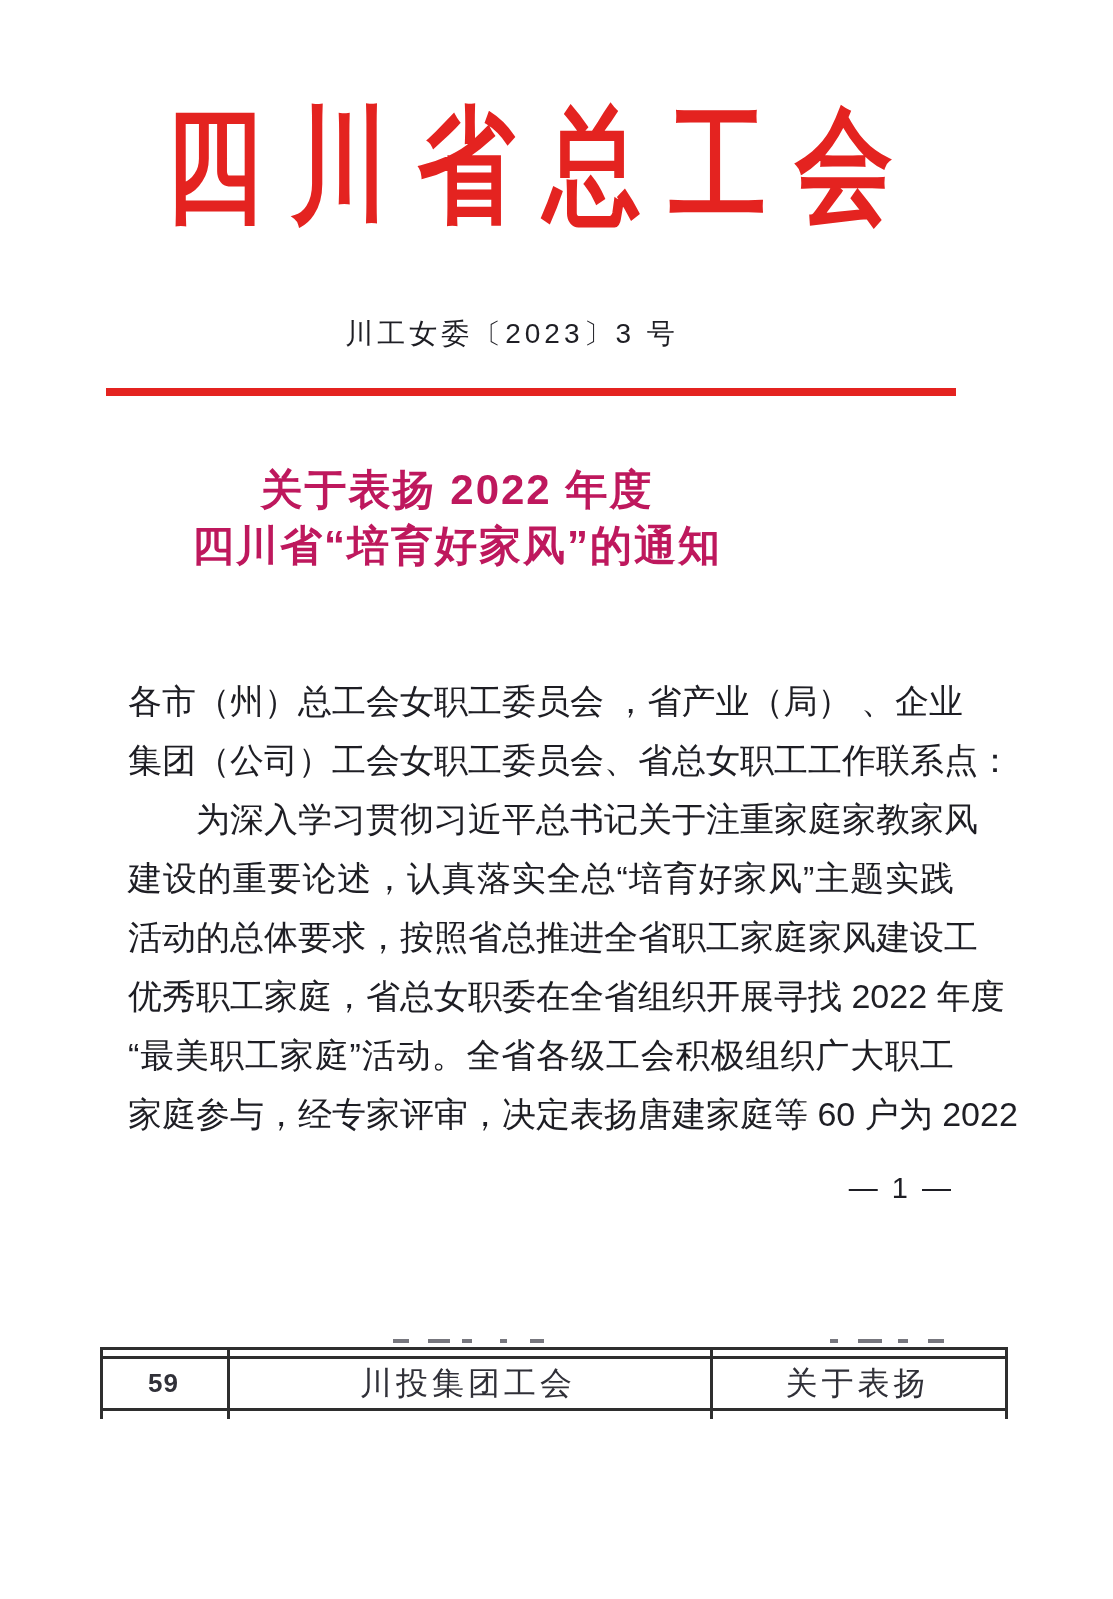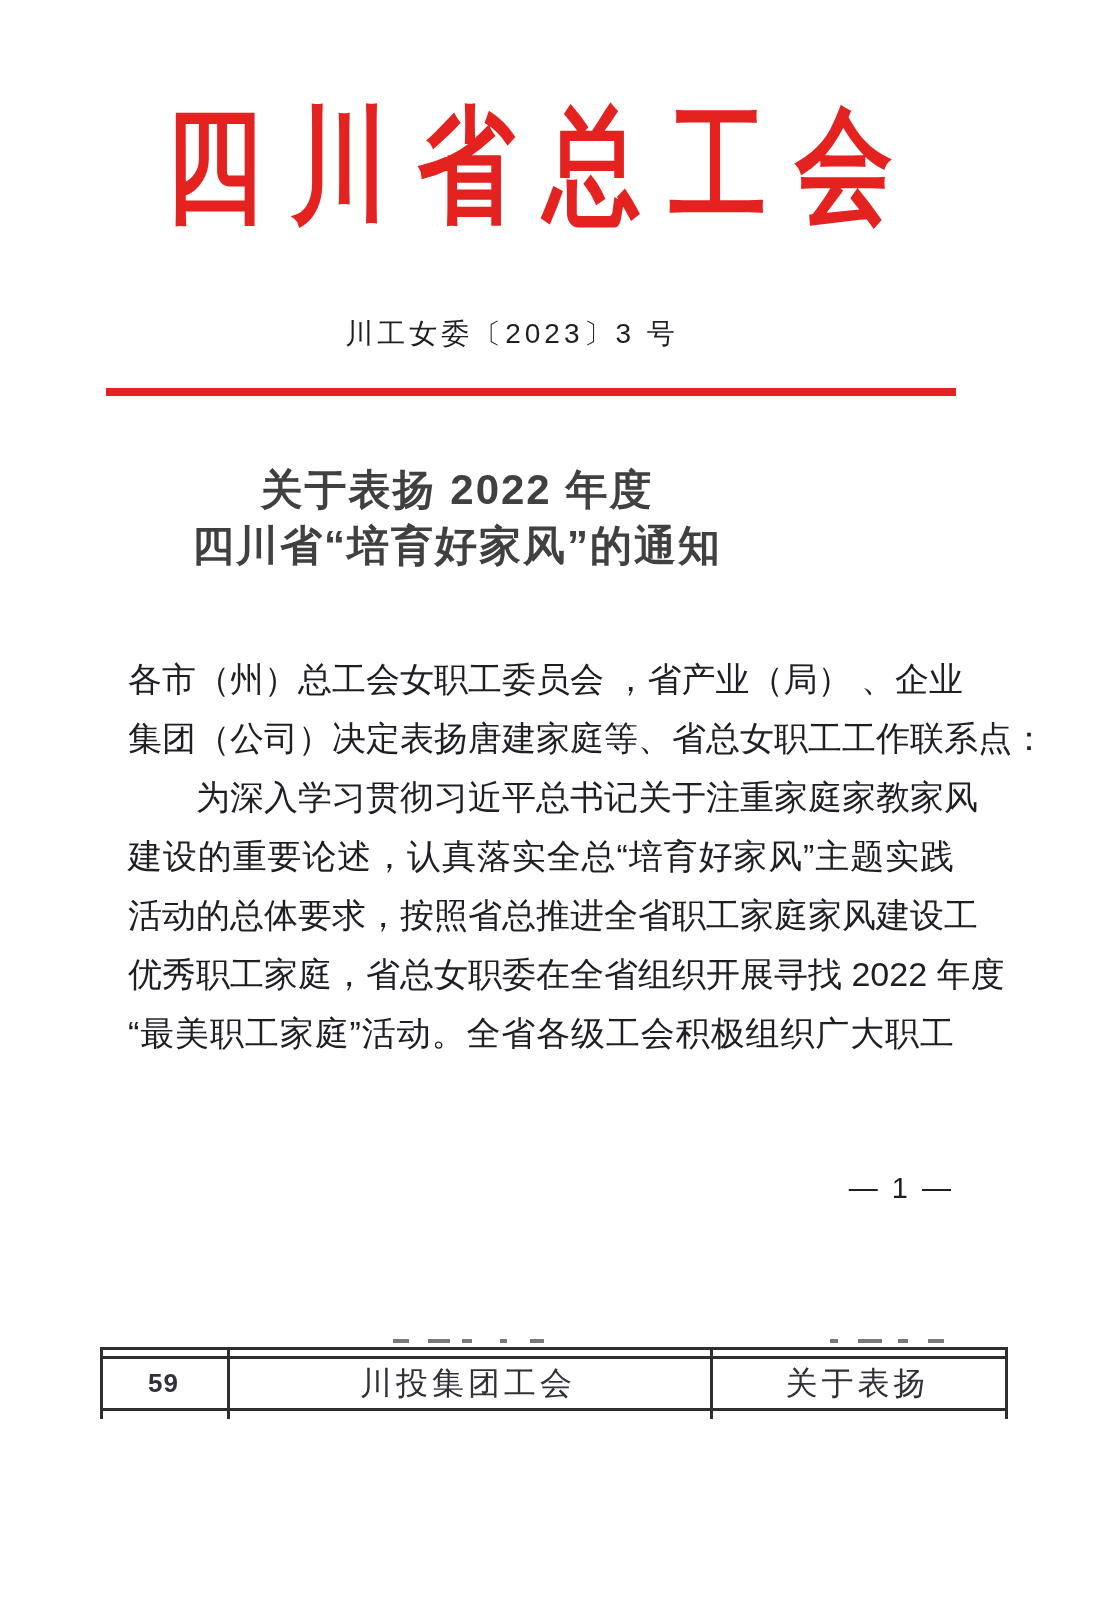--- a/index.html
+++ b/index.html
@@ -46,29 +46,29 @@
     background: var(--red, #e42320);
   }
   
   .doc-title {
     position: absolute;
     left: 0; width: 914px;
     text-align: center;
     font-size: 42px;
     font-weight: bold;
     letter-spacing: 2px;
-    color: #404040;
+    color: #be185d;
     white-space: nowrap;
   }
   .doc-title.line1 { top: 462px; }
   .doc-title.line2 { top: 518px; }
   
   .body-block {
     position: absolute;
-    top: 650px; left: 128px;
+    top: 672px; left: 128px;
     width: 826px;
     font-size: 34px;
     color: var(--ink, #1e1e24);
   }
   .bline {
     height: 59px;
     line-height: 59px;
     text-align: justify;
     text-align-last: justify;
     text-justify: inter-character;
@@ -121,26 +121,27 @@
   <div class="doc-number">川工女委〔2023〕3 号</div>
 
   <div class="red-divider"></div>
 
   <div class="doc-title line1">关于表扬 2022 年度</div>
 
   <div class="doc-title line2">四川省“培育好家风”的通知</div>
 
   <div class="body-block">
     <div class="bline">各市（州）总工会女职工委员会 ，省产业（局） 、企业</div>
-    <div class="bline">集团（公司）决定表扬唐建家庭等、省总女职工工作联系点：</div>
+    <div class="bline">集团（公司）工会女职工委员会、省总女职工工作联系点：</div>
     <div class="bline indent">为深入学习贯彻习近平总书记关于注重家庭家教家风</div>
     <div class="bline">建设的重要论述，认真落实全总“培育好家风”主题实践</div>
     <div class="bline">活动的总体要求，按照省总推进全省职工家庭家风建设工</div>
     <div class="bline">优秀职工家庭，省总女职委在全省组织开展寻找 2022 年度</div>
     <div class="bline">“最美职工家庭”活动。全省各级工会积极组织广大职工</div>
+    <div class="bline">家庭参与，经专家评审，决定表扬唐建家庭等 60 户为 2022</div>
   </div>
 
   <div class="page-number">— 1 —</div>
 
   <div>
 
     <span class="frag-dash" style="left:393px;width:16px"></span>
     <span class="frag-dash" style="left:428px;width:22px"></span>
     <span class="frag-dash" style="left:462px;width:10px"></span>
     <span class="frag-dash" style="left:500px;width:7px"></span>

